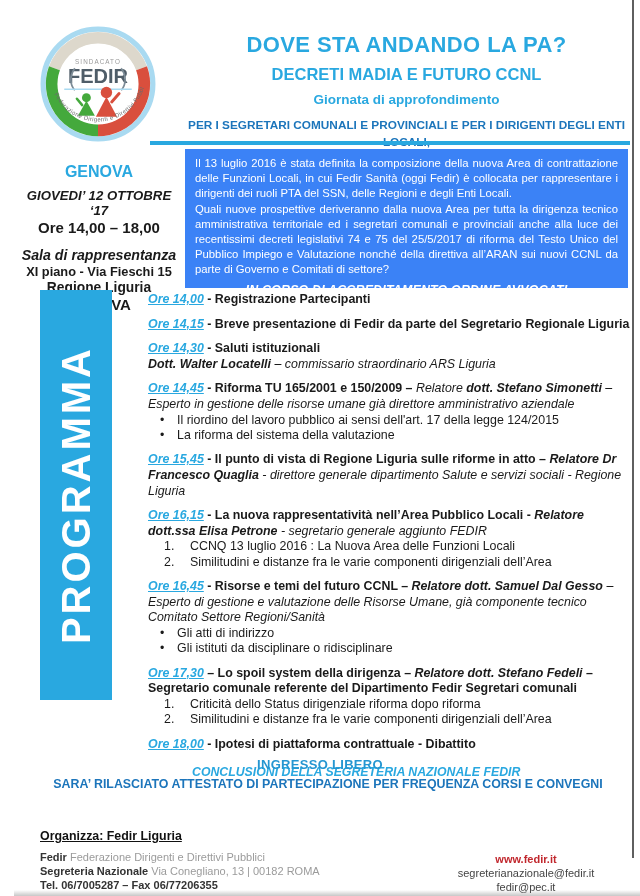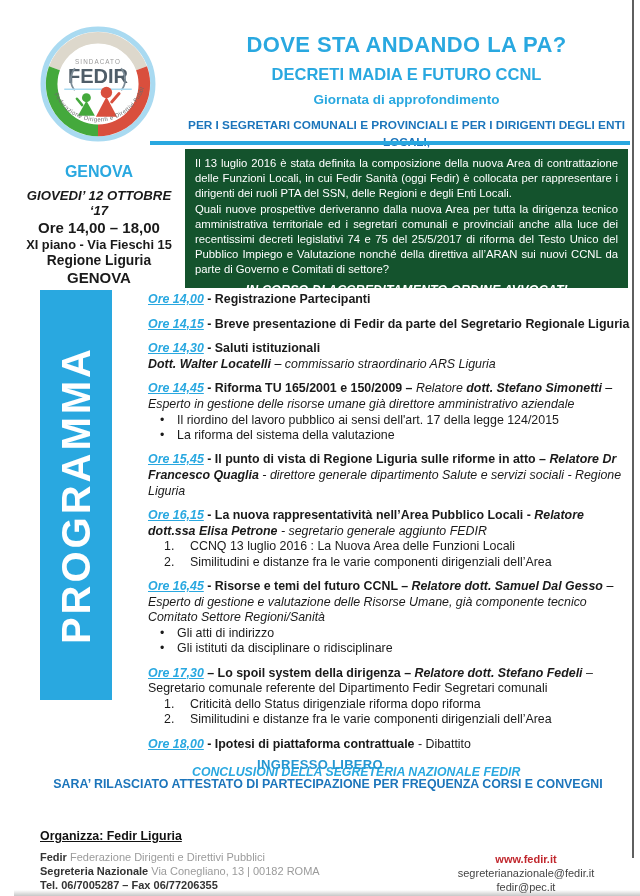--- a/index.html
+++ b/index.html
@@ -29,40 +29,40 @@
   .ev-city  { color:#29A8E0; font-weight:bold; font-size:16px; }
   .ev-date  { font-weight:bold; font-style:italic; font-size:13.2px; margin-top:7px; }
   .ev-time  { font-weight:bold; font-size:15px; margin-top:1px; }
   .ev-venue { font-weight:bold; font-style:italic; font-size:14.2px; margin-top:11px; }
   .ev-addr  { font-weight:bold; font-size:12.8px; margin-top:1px; }
   .ev-region{ font-weight:bold; font-size:13.8px; margin-top:1px; }
   .ev-city2 { font-weight:bold; font-size:15px; margin-top:1px; }
 
   
   .intro-box { position:absolute; left:185px; top:149px; width:443px; height:139px;
-    background:#14532d; color:#ffffff; padding:7px 10px 5px 10px; }
+    background:#3b82f6; color:#ffffff; padding:7px 10px 5px 10px; }
   .intro-box p { font-size:11.3px; line-height:15.2px; text-align:justify; }
   .intro-accred { text-align:center; font-weight:bold; font-style:italic; font-size:12.4px;
     text-decoration:underline; margin-top:5px; letter-spacing:0.2px; }
 
   
   .prog-bar { position:absolute; left:40px; top:290px; width:72px; height:410px;
     background:#29A8E0; display:flex; align-items:center; justify-content:center; }
   .prog-bar span { writing-mode:vertical-rl; transform:rotate(180deg);
     color:#ffffff; font-weight:bold; font-size:40px; letter-spacing:3px; }
 
   .prog-items { position:absolute; left:148px; top:292px; width:486px; font-size:12.4px; }
   .prog-item { margin-bottom:9px; }
   .prog-line  { line-height:15.6px; }
   .prog-line2 { line-height:15.6px; }
   .time { color:#29A8E0; font-weight:bold; font-style:italic; text-decoration:underline; }
   .s-b  { font-weight:bold; }
   .s-bi { font-weight:bold; font-style:italic; }
   .s-i  { font-style:italic; }
-  .s-n  { font-weight:normal; }
+  .s-n  { font-weight:bold; }
   .bullet-row { display:flex; line-height:15.4px; padding-left:12px; }
   .bullet-row .bullet { width:17px; }
   .num-row { display:flex; line-height:15.4px; padding-left:16px; }
   .num-row .num { width:26px; }
   .conclusion { color:#29A8E0; font-weight:bold; font-style:italic; font-size:12.3px; margin-top:13px;margin-left:44px; }
 
   
   .free-entry { position:absolute; left:0; top:757px; width:640px; text-align:center;
     color:#2596D1; font-weight:bold; font-size:13px; letter-spacing:0.3px; }
   .certificate { position:absolute; left:8px; top:777px; width:640px; text-align:center;
@@ -126,20 +126,21 @@
       <span>REGIONALI E DEI RUOLI PTA DELLA SANITA’ DELLA </span><span class="hl">REGIONE LIGURIA</span>
     </div>
   </div>
 
   <div class="divider"></div>
 
   <div class="event-info">
     <div class="ev-city">GENOVA</div>
     <div class="ev-date">GIOVEDI’ 12 OTTOBRE ‘17</div>
     <div class="ev-time">Ore 14,00 – 18,00</div>
+    <div class="ev-venue">Sala di rappresentanza</div>
     <div class="ev-addr">XI piano - Via Fieschi 15</div>
     <div class="ev-region">Regione Liguria</div>
     <div class="ev-city2">GENOVA</div>
   </div>
 
   <div class="intro-box">
     <p>Il 13 luglio 2016 è stata definita la composizione della nuova Area di contrattazione delle Funzioni Locali, in cui Fedir Sanità (oggi Fedir) è collocata per rappresentare i dirigenti dei ruoli PTA del SSN, delle Regioni e degli Enti Locali.</p>
     <p>Quali nuove prospettive deriveranno dalla nuova Area per tutta la dirigenza tecnico amministrativa territoriale ed i segretari comunali e provinciali anche alla luce dei recentissimi decreti legislativi 74 e 75 del 25/5/2017 di riforma del Testo Unico del Pubblico Impiego e Valutazione nonché della direttiva all’ARAN sui nuovi CCNL  da parte di Governo e Comitati di settore?</p>
     <div class="intro-accred">IN CORSO DI ACCREDITAMENTO ORDINE AVVOCATI</div>
   </div>

